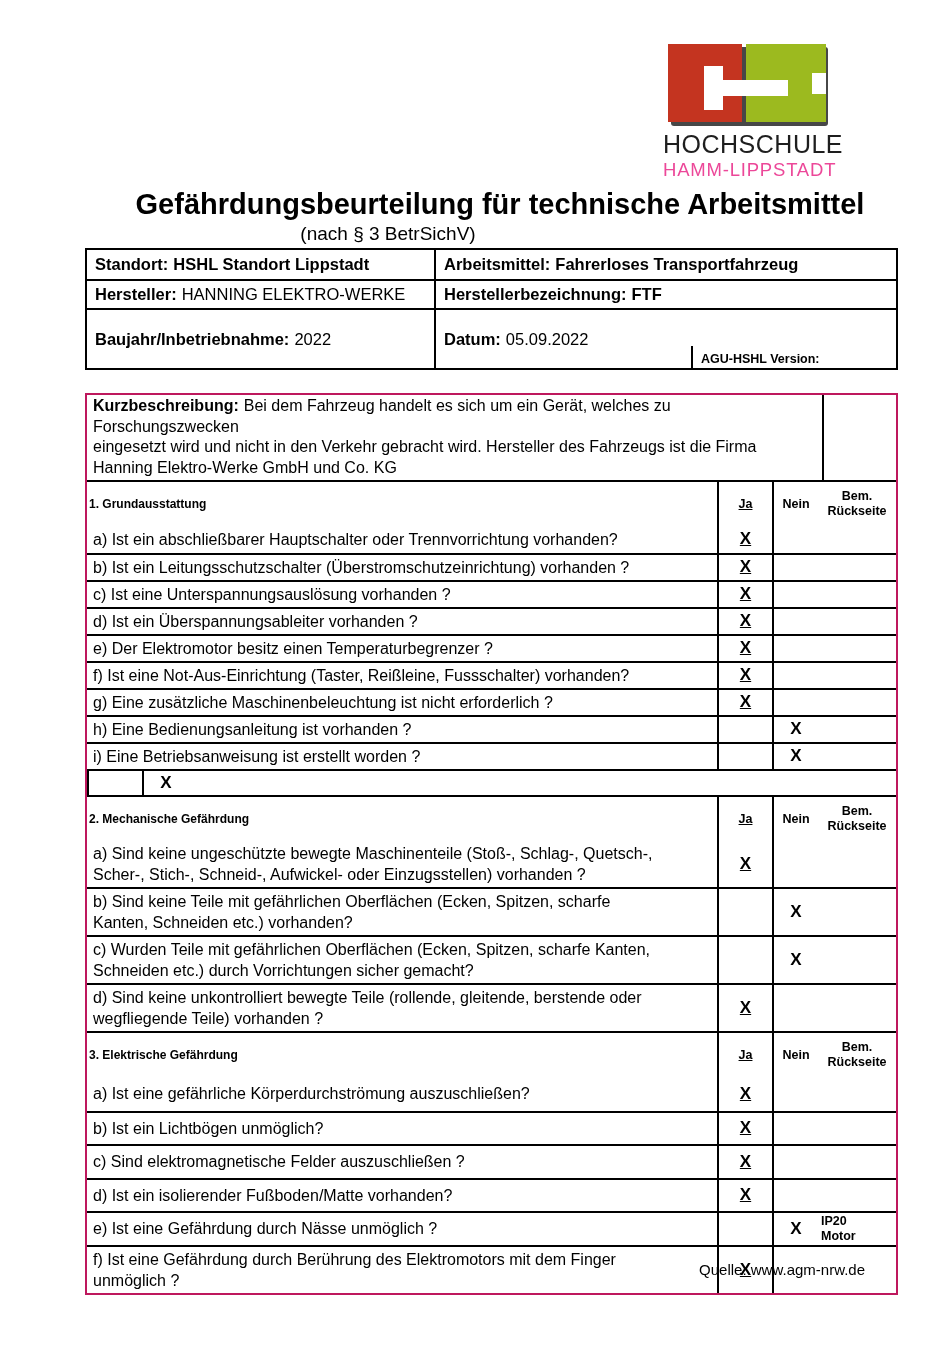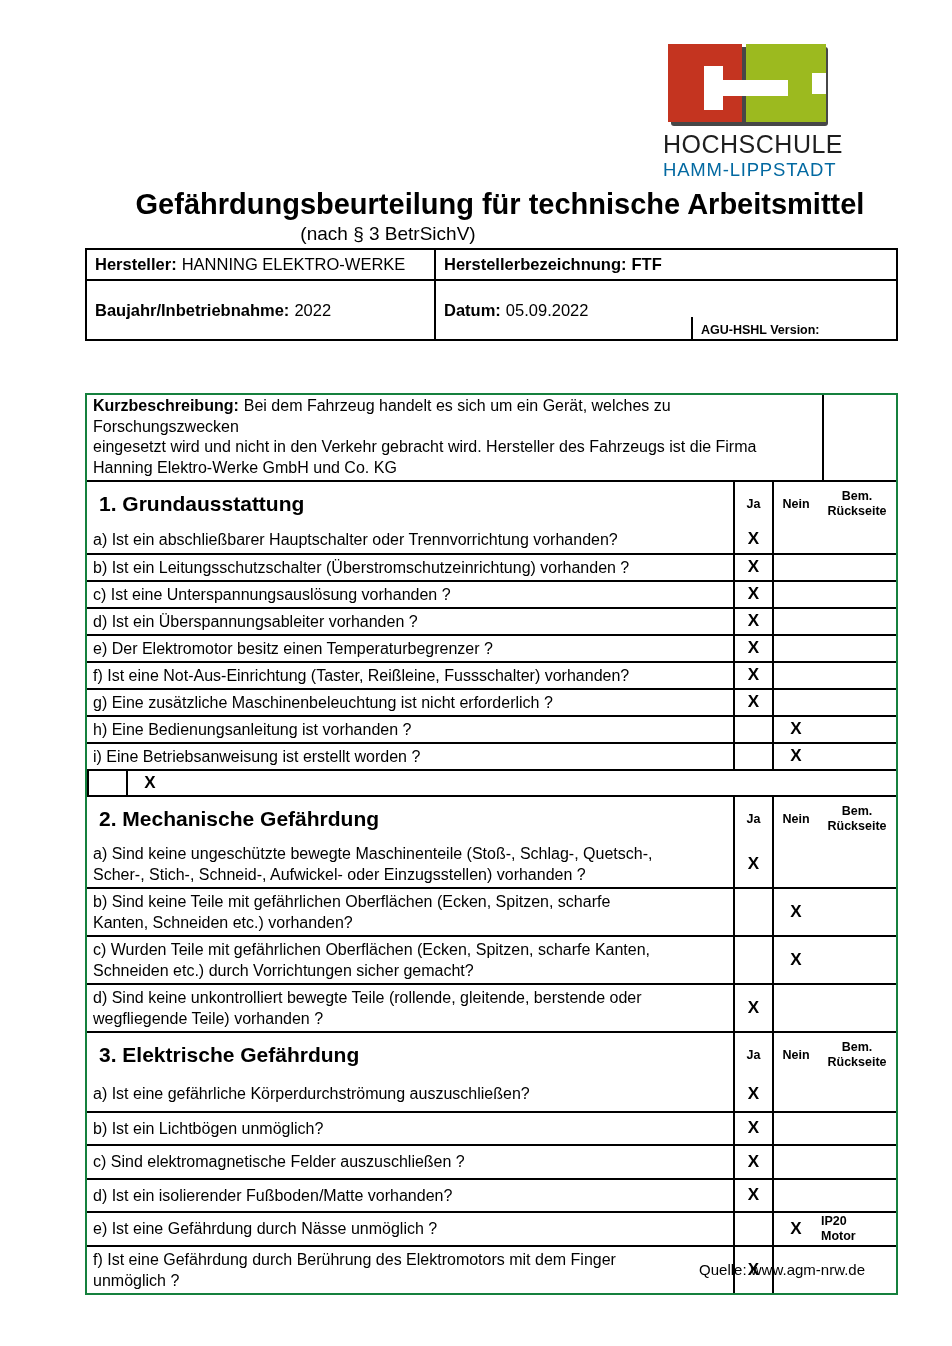--- a/index.html
+++ b/index.html
@@ -7,21 +7,21 @@
   body {
     width:952px; height:1346px; position:relative;
     font-family:"Liberation Sans", sans-serif; color:#000;
     overflow:hidden;
   }
 
   
   .logo { position:absolute; left:663px; top:44px; width:170px; text-align:right; }
   .logo svg { display:block; margin:0 auto; }
   .logo-line1 { font-size:25px; letter-spacing:.5px; color:#1e1e1e; margin-top:4px; white-space:nowrap; }
-  .logo-line2 { font-size:18.5px; letter-spacing:.8px; color:#0369a1; white-space:nowrap; }
+  .logo-line2 { font-size:18.5px; letter-spacing:.8px; color:#ec4899; white-space:nowrap; }
 
   
   .title    { position:absolute; top:188px; left:0; width:952px; text-align:center;
               font-size:29px; font-weight:bold;padding-left:48px; }
   .subtitle { position:absolute; top:223px; left:0; width:776px; text-align:center; font-size:19px; }
 
   
   .info-table { position:absolute; left:85px; top:248px; width:813px; border:2px solid #000; }
   .i-row { display:flex; border-top:2px solid #000; }
   .i-row:first-child { border-top:none; }
@@ -31,35 +31,35 @@
   .i-cell + .i-cell { border-left:2px solid #000; }
   .c-w1 { width:347px; flex:none; }
   .c-w2 { width:257px; flex:none; }
   .c-grow { flex:1; }
   .lbl { font-weight:bold; margin-right:5px; white-space:nowrap; }
   .val { white-space:nowrap; }
   .val.v-bold { font-weight:bold; }
   .c-agu { display:block; padding:5px 4px 0 8px; font-size:12.5px; font-weight:bold; line-height:16.5px;margin-top:36px; }
 
   
-  .main-table { position:absolute; left:85px; top:393px; width:813px; border:2px solid #15803d; }
+  .main-table { position:absolute; left:85px; top:393px; width:813px; border:2px solid #be185d; }
   .t-row { display:flex; border-top:2px solid #000; }
   .t-row:first-child { border-top:none; }
 
   .kurz-row  { min-height:62px; }
   .kurz-main { flex:1; padding:1px 8px 2px 6px; font-size:16px; line-height:20.5px; }
   .kurz-main .k-text { white-space:pre-line; }
   .kurz-side { width:74px; flex:none; border-left:2px solid #000; }
 
   .sec-header { min-height:46px; }
-  .sh-title { flex:1; display:flex; align-items:center; padding-left:12px;
-              font-weight:bold; font-size:21px; }
-
-  .col-ja { width:39px; flex:none; border-left:2px solid #000;
-            display:flex; align-items:center; justify-content:center; font-weight:bold; }
+  .sh-title { flex:1; display:flex; align-items:center; padding-left:2px;
+              font-weight:bold; font-size:12px; }
+
+  .col-ja { width:55px; flex:none; border-left:2px solid #000;
+            display:flex; align-items:center; justify-content:center; font-weight:bold;text-decoration:underline; }
   .sec-header .col-ja { font-size:12.5px; }
   .col-merged { width:124px; flex:none; border-left:2px solid #000; display:flex; }
   .slot-nein { width:44px; flex:none; display:flex; align-items:center; justify-content:center; font-weight:bold; }
   .sec-header .slot-nein { font-size:12.5px; }
   .slot-bem { flex:1; display:flex; align-items:center; justify-content:center; text-align:center;
               font-weight:bold; font-size:12.5px; line-height:15px; white-space:pre-line; }
   .slot-remark { flex:1; display:flex; align-items:center; text-align:left; padding-left:3px;
               font-weight:bold; font-size:12.5px; line-height:15px; white-space:pre-line; }
 
   .q-row .cell-q { flex:1; display:flex; align-items:center; padding:2px 6px;
@@ -87,20 +87,30 @@
   <div class="logo-line1">HOCHSCHULE</div>
   <div class="logo-line2">HAMM-LIPPSTADT</div>
 </div>
 
 <div class="title">Gefährdungsbeurteilung für technische Arbeitsmittel</div>
 <div class="subtitle">(nach § 3 BetrSichV)</div>
 
 <div class="info-table">
   <div class="i-row r12">
     <div class="i-cell c-w1">
+      <span class="lbl">Standort:</span>
+      <span class="val v-bold">HSHL Standort Lippstadt</span>
+    </div>
+    <div class="i-cell c-grow">
+      <span class="lbl">Arbeitsmittel:</span>
+      <span class="val v-bold">Fahrerloses Transportfahrzeug</span>
+    </div>
+  </div>
+  <div class="i-row r12">
+    <div class="i-cell c-w1">
       <span class="lbl">Hersteller:</span>
       <span class="val">HANNING ELEKTRO-WERKE</span>
     </div>
     <div class="i-cell c-grow">
       <span class="lbl">Herstellerbezeichnung:</span>
       <span class="val v-bold">FTF</span>
     </div>
   </div>
   <div class="i-row r3">
     <div class="i-cell c-w1">

